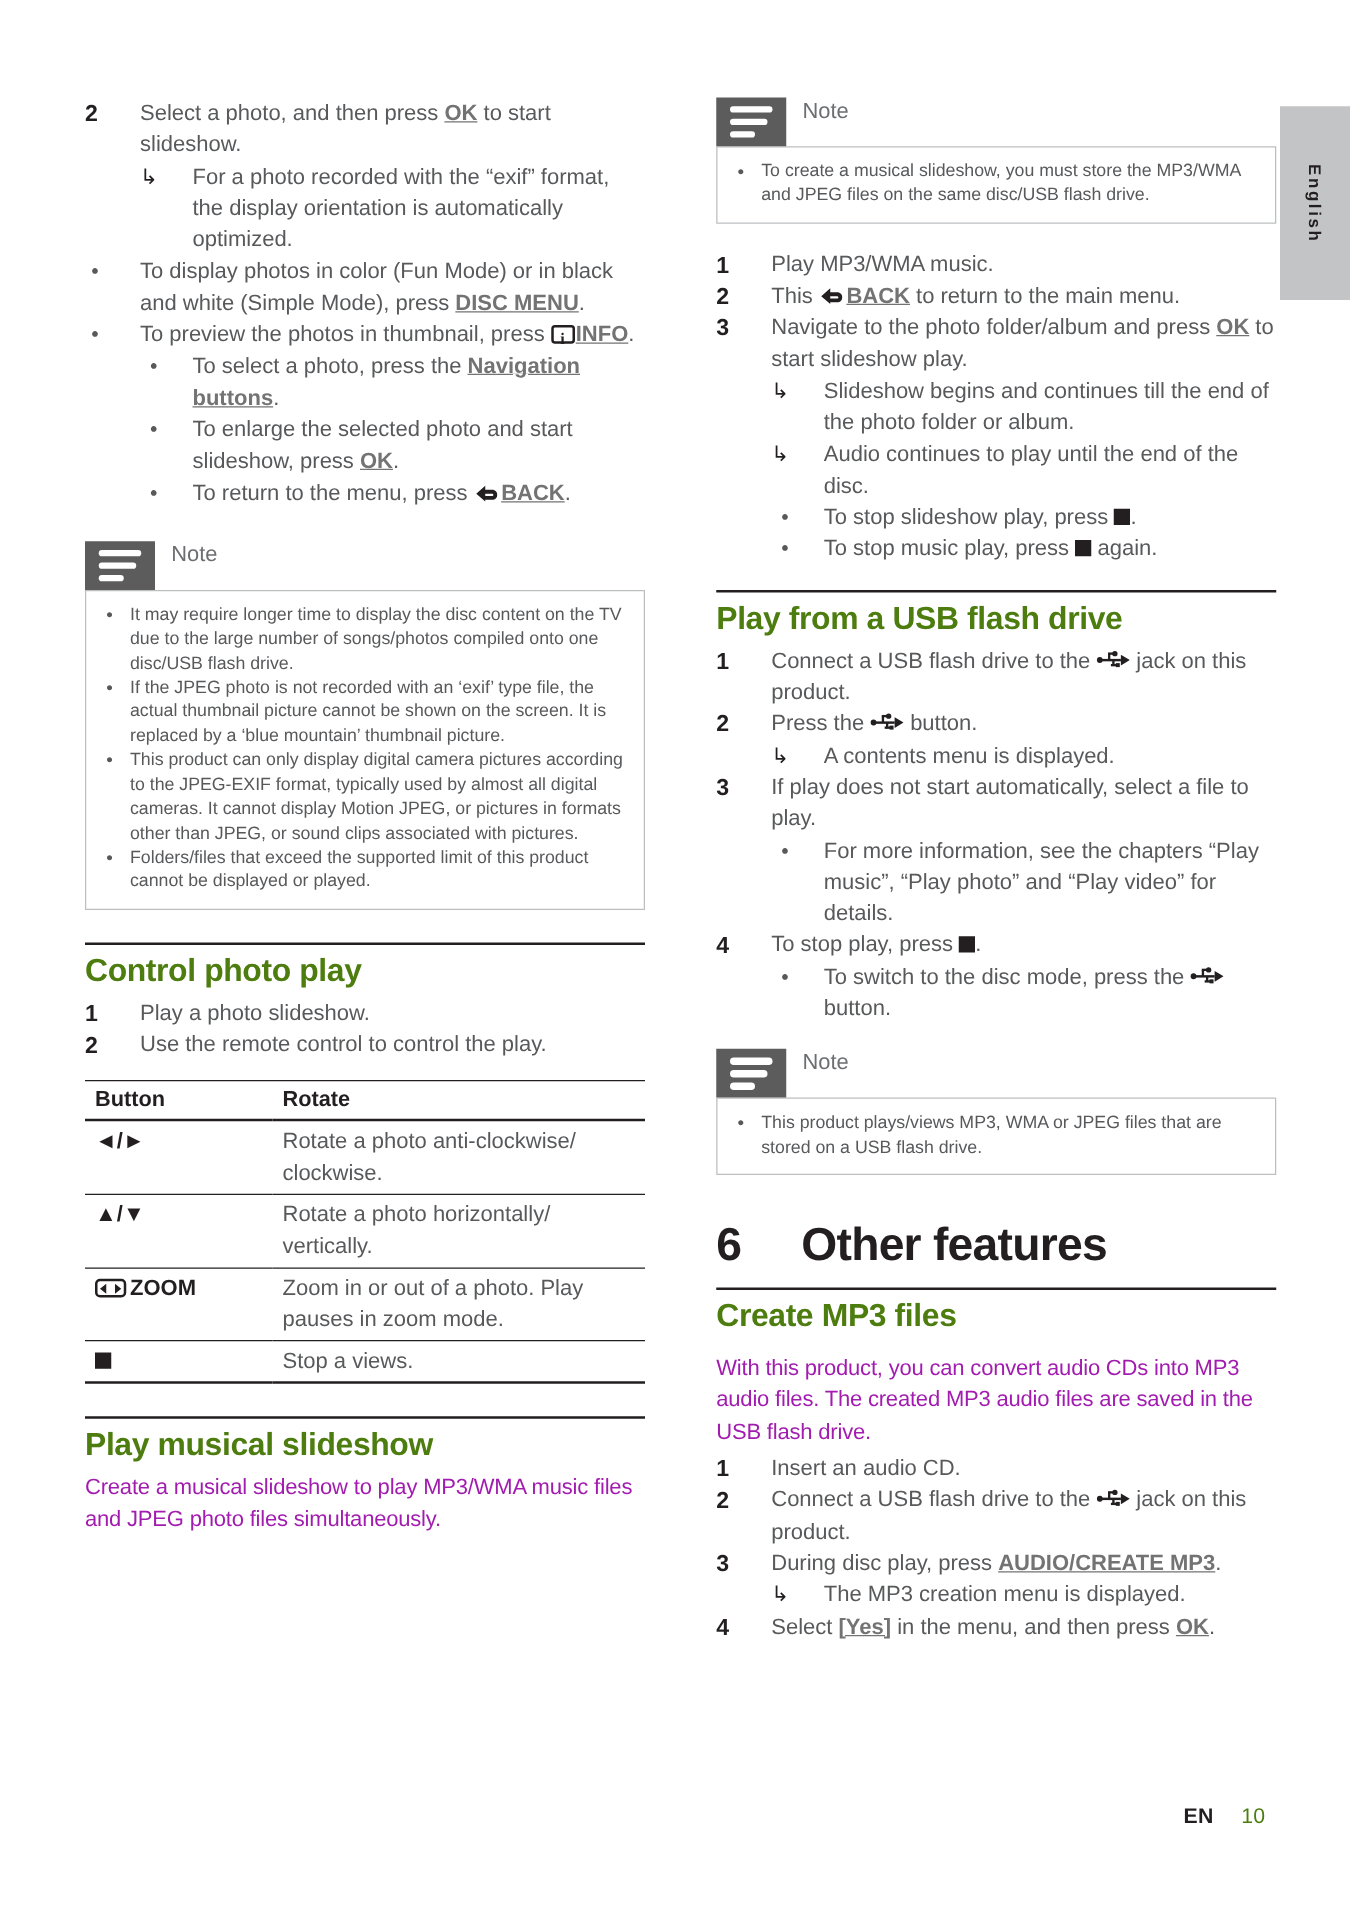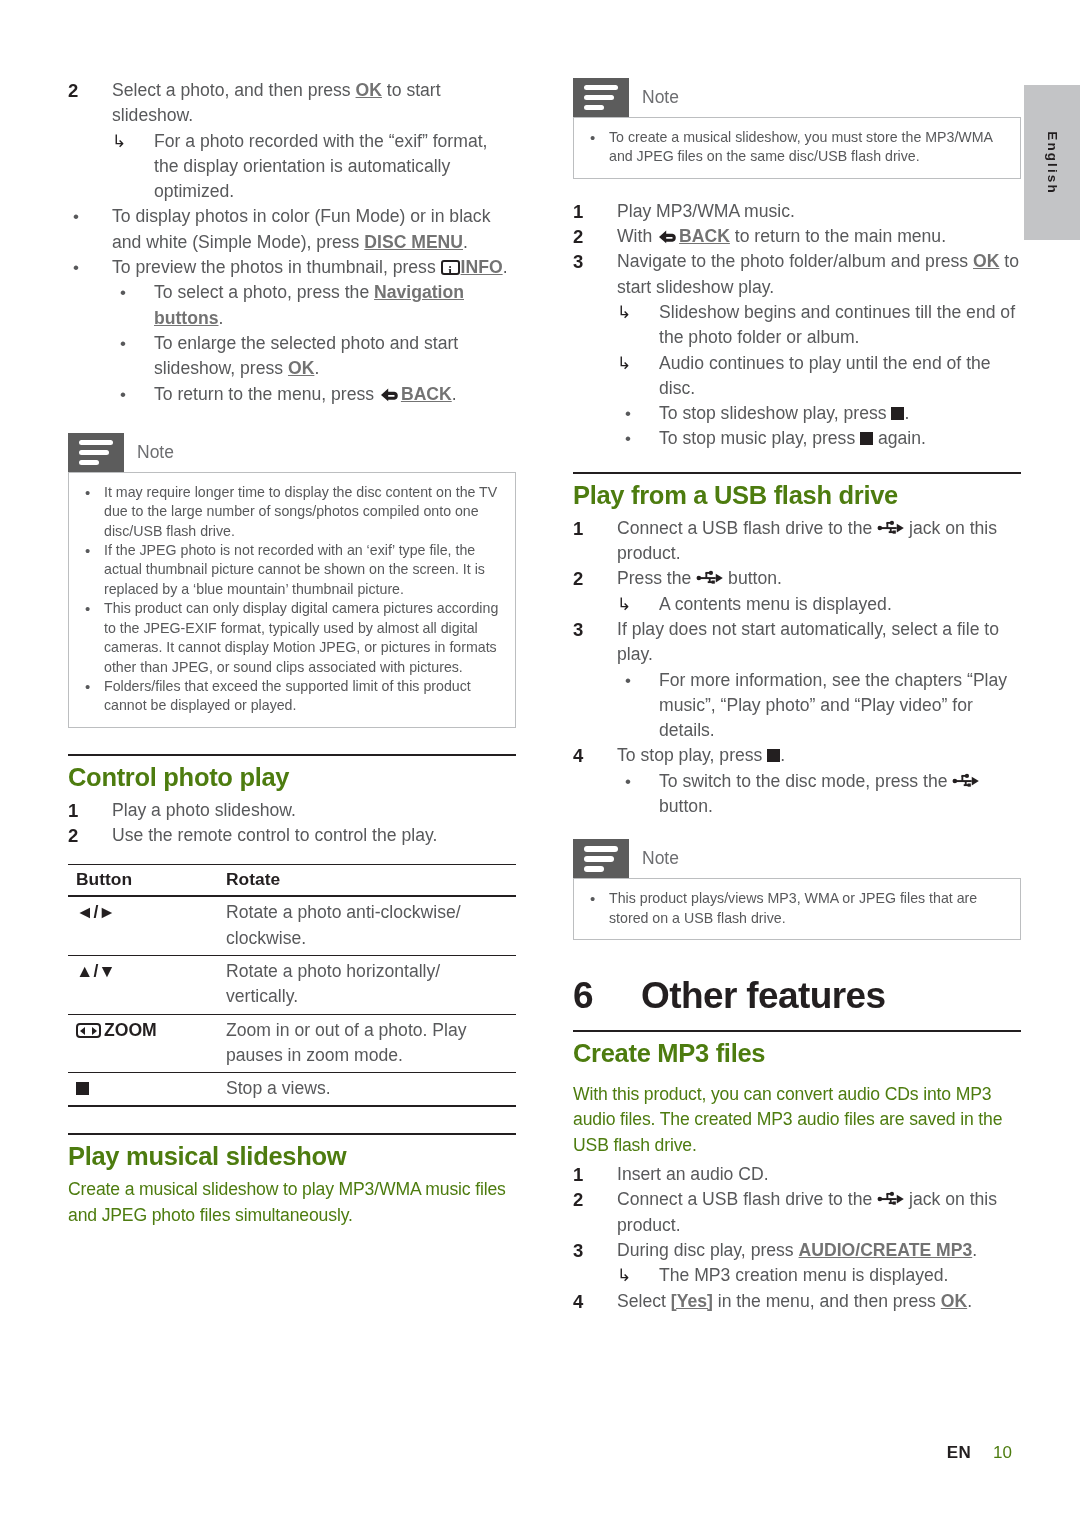--- a/index.html
+++ b/index.html
@@ -39,21 +39,21 @@
     top: 78px;
     width: 448px;
   }
   .col-left  { left: 68px; }
   .col-right { left: 573px; }
 
   
   .body-text {
     font-size: 17.6px;
     line-height: 25.3px;
-    color: #4d7c0f;
+    color: #a21caf;
     letter-spacing: -0.15px;
   }
   b, .b { color: #737373; font-weight: bold; text-decoration: underline; }
 
   
   .step {
     display: flex;
     font-size: 17.6px;
     line-height: 25.3px;
     margin-bottom: 0px;
@@ -111,21 +111,21 @@
     font-size: 17px;
     line-height: 25.3px;
     color: #58595b;
   }
   .bullet2 > .txt { flex: 1 1 auto; }
 
   
   .note { margin: 0; position: relative; }
   .note-head {
     display: flex;
-    align-items: center;
+    align-items: flex-start;
     height: 39px;
     width: 100%;
   }
   .note-tab {
     width: 56px; height: 39px;
     background: #5c5c5c;
     display: flex; align-items: center; justify-content: center;
     flex: 0 0 auto;
   }
   .note-bars { width: 34px; }
@@ -443,21 +443,21 @@
     </div>
 
     <div class="sp20"></div>
 
     <div class="step">
       <div class="num">1</div>
       <div class="txt">Play MP3/WMA music.</div>
     </div>
     <div class="step">
       <div class="num">2</div>
-      <div class="txt"><span>With </span><svg class="ico ico-back" viewBox="0 0 24 20">
+      <div class="txt"><span>This </span><svg class="ico ico-back" viewBox="0 0 24 20">
             <path d="M2 11 L10 4 L10 7.5 L17 7.5 A4.6 4.6 0 0 1 17 16.5 L8 16.5 L8 13 L16.6 13 A1.2 1.2 0 0 0 16.6 11 L10 11 L10 18 Z" fill="#231f20"></path>
           </svg><b>BACK</b><span> to return to the main menu.</span></div>
     </div>
     <div class="step">
       <div class="num">3</div>
       <div class="txt"><span>Navigate to the photo folder/album and press </span><b>OK</b><span> to start slideshow play.</span></div>
     </div>
 
     <div class="sub-arrow">
       <div class="mk">↳</div>

